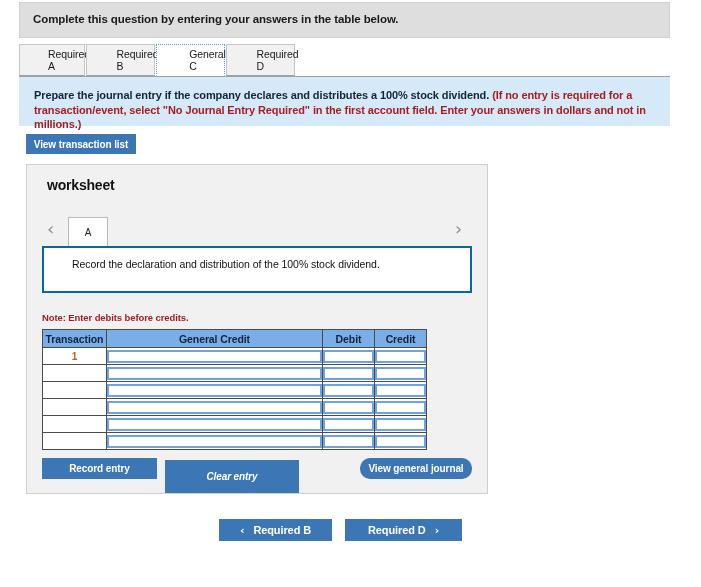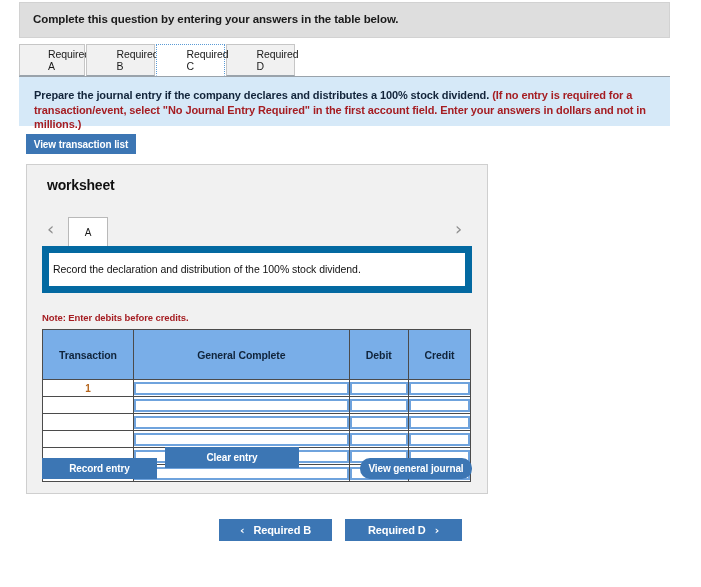--- a/index.html
+++ b/index.html
@@ -186,23 +186,23 @@
     cursor: pointer;
   }
 
   .entry-desc {
     position: absolute;
     left: 15px;
     top: 81px;
     width: 430px;
     height: 47px;
     background: #ffffff;
-    border: 7px solid #0369a1;
-    box-sizing: border-box;
-    padding: 10px 4px;
+    border: 2px solid #0369a1;
+    box-sizing: border-box;
+    padding: 10px 28px;
     font-size: 10.5px;
     color: #111111;
     letter-spacing: -0.05px;
   }
 
   .note {
     position: absolute;
     left: 15px;
     top: 147px;
     font-size: 9.5px;
@@ -219,21 +219,21 @@
     border-collapse: collapse;
     table-layout: fixed;
   }
   .jtable th {
     background: #79aee8;
     border: 1px solid #4b4b4b;
     font-size: 10.5px;
     font-weight: bold;
     color: #10243b;
     height: 17px;
-    padding: 16px;
+    padding: 0;
     letter-spacing: -0.1px;
   }
   .jtable td {
     border: 1px solid #4b4b4b;
     height: 16px;
     padding: 0;
     background: #ffffff;
   }
   .col-tx  { width: 64px; }
   .col-gj  { width: 216px; }
@@ -266,23 +266,24 @@
   .btn-record {
     position: absolute;
     left: 15px;
     top: 293px;
     width: 115px;
     height: 21px;
   }
   .btn-clear {
     position: absolute;
     left: 138px;
-    top: 282px;
+    top: 295px;
     width: 134px;
-    height: 21px;
+    height: 33px;
+    font-style: italic;
   }
   .btn-viewgj {
     position: absolute;
     left: 333px;
     top: 293px;
     width: 112px;
     height: 21px;
     border-radius: 10px;
   }
 
@@ -317,21 +318,21 @@
 <div id="root">
 
   <div class="banner">
     <div class="banner-text">Complete this question by entering your answers in the table below.</div>
   </div>
 
   <div class="tabstrip">
     <div class="baseline"></div>
     <div class="tab" style="left:0px;width:66px;">Required A</div>
     <div class="tab" style="left:67px;width:69px;">Required B</div>
-    <div class="tab active" style="left:137px;width:69px;">Required C</div>
+    <div class="tab active" style="left:137px;width:69px;">General C</div>
     <div class="tab" style="left:207px;width:69px;">Required D</div>
   </div>
 
   <div class="instr">
     <p><span>Prepare the journal entry if the company declares and distributes a 100% stock dividend.</span> <span class="hint">(If no entry is required for a transaction/event, select "No Journal Entry Required" in the first account field. Enter your answers in dollars and not in millions.)</span></p>
   </div>
 
   <div class="btn btn-view-tx">View transaction list</div>
 
   <div class="worksheet">
@@ -353,21 +354,21 @@
     <table class="jtable">
       <colgroup>
         <col class="col-tx">
           <col class="col-gj">
           <col class="col-dr">
           <col class="col-cr">
       </colgroup>
       <thead>
         <tr>
           <th>Transaction</th>
-          <th>General Complete</th>
+          <th>General Credit</th>
           <th>Debit</th>
           <th>Credit</th>
         </tr>
       </thead>
       <tbody>
         <tr>
           <td class="td-tx">1</td>
           <td>
               <input class="cellinput" type="text" value="" style="">
             </td>

